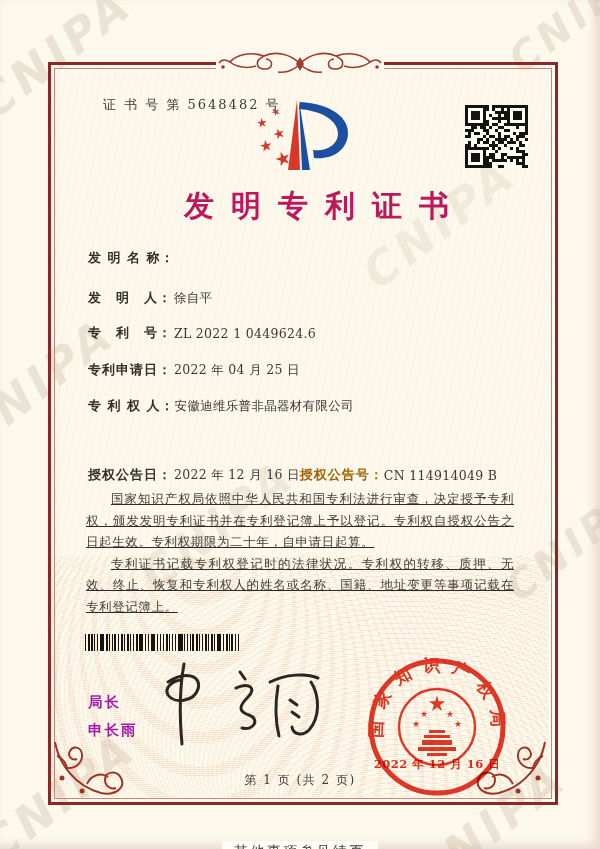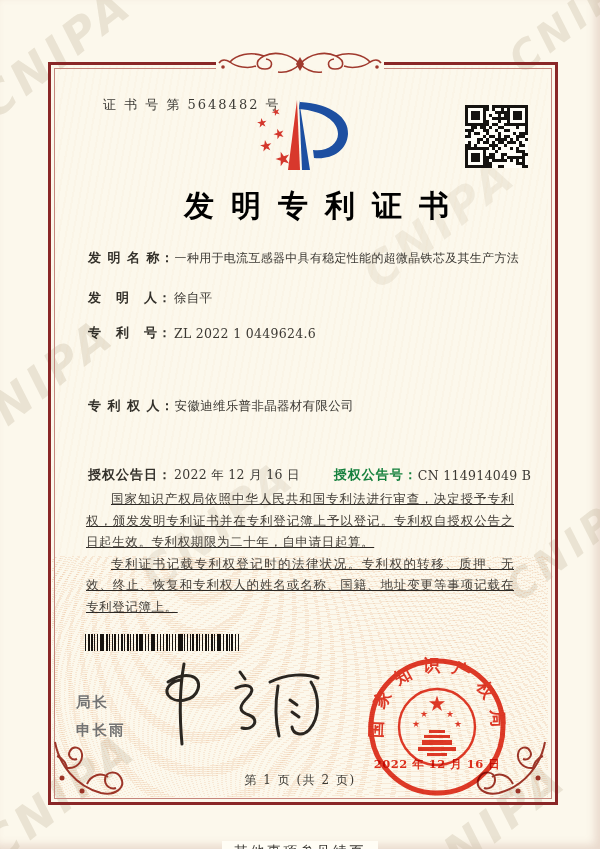--- a/index.html
+++ b/index.html
@@ -41,45 +41,45 @@
   .orn-top{position:absolute;left:190px;top:47px;width:220px;height:34px;z-index:3;}
   .flourish{position:absolute;width:84px;height:84px;z-index:3;}
   .fl-left{left:49px;top:716px;}
   .fl-right{left:467px;top:716px;}
   
   .cert-no{position:absolute;left:103px;top:96px;font-size:13px;letter-spacing:2px;color:#3c3a35;z-index:4;}
   .logo{position:absolute;left:235px;top:96px;width:130px;height:80px;z-index:4;}
   .qr{position:absolute;left:465px;top:105px;width:63px;height:63px;z-index:4;}
   .title{
     position:absolute;left:0;right:0;top:186px;text-align:center;z-index:4;
-    font-size:30px;font-weight:700;letter-spacing:17px;text-indent:17px;color:#000000;padding-left:33px;
+    font-size:30px;font-weight:700;letter-spacing:17px;text-indent:17px;color:#be185d;padding-left:33px;
   }
   
   .row{position:absolute;left:88px;right:66px;display:flex;align-items:center;z-index:4;font-size:13px;}
   .row .lbl{flex:0 0 86px;font-weight:600;color:#33302a;letter-spacing:1px;white-space:nowrap;}
   .row .val{font-size:12.5px;color:#3b3833;letter-spacing:.3px;white-space:nowrap;}
-  .row .lbl2{font-weight:600;color:#15803d;letter-spacing:1px;white-space:nowrap;margin-left:34px;}
+  .row .lbl2{font-weight:600;color:#a16207;letter-spacing:1px;white-space:nowrap;}
   
   .body-text{position:absolute;left:86px;width:428px;top:488px;z-index:4;text-decoration:underline;}
   .body-text p{
     margin:0;font-size:12.5px;line-height:21.5px;letter-spacing:.6px;
     text-indent:2em;text-align:justify;color:#45403a;
   }
   
   .barcode{
     position:absolute;left:85px;top:634px;width:156px;height:17px;z-index:4;
     background-image:
       repeating-linear-gradient(90deg,#17130f 0 1.5px,transparent 1.5px 3px),
       repeating-linear-gradient(90deg,#17130f 0 1px,transparent 1px 7.5px),
       repeating-linear-gradient(90deg,transparent 0 3px,#17130f 3px 5px,transparent 5px 13px);
   }
   
-  .signer{position:absolute;left:76px;top:688px;z-index:4;
+  .signer{position:absolute;left:88px;top:688px;z-index:4;
     font-family:"DejaVu Sans","Liberation Sans",sans-serif;
-    font-size:14.5px;font-weight:600;line-height:28px;color:#737373;letter-spacing:2px;}
+    font-size:14.5px;font-weight:600;line-height:28px;color:#a21caf;letter-spacing:2px;}
   .signature{position:absolute;left:148px;top:652px;width:178px;height:102px;z-index:4;}
   
   .seal{position:absolute;left:364px;top:654px;width:146px;height:146px;z-index:5;
     mix-blend-mode:multiply;opacity:.95;}
   .seal-arc{font-size:17px;font-weight:700;letter-spacing:11px;fill:#e0301e;}
   .seal-date{
     position:absolute;left:371px;top:757px;width:132px;text-align:center;z-index:6;
     font-size:11.5px;font-weight:700;color:#e0301e;letter-spacing:.5px;
     mix-blend-mode:multiply;white-space:nowrap;
   }
@@ -407,29 +407,32 @@
         <rect x="12" y="20" width="1" height="1"></rect>
         <rect x="19" y="20" width="1" height="1"></rect>
         <rect x="20" y="20" width="1" height="1"></rect>
       </g>
   </svg>
 
   <div class="title">发明专利证书</div>
 
   <div class="row" style="top:249px">
     <span class="lbl">发 明 名 称：</span>
-    <span class="val" style="font-size:12px">一种用于电流互感器中具有稳定性能的超微晶铁芯及其生产方法</span>
   </div>
   <div class="row" style="top:289px">
     <span class="lbl">发　明　人：</span>
     <span class="val">徐自平</span>
   </div>
   <div class="row" style="top:324px">
     <span class="lbl">专　利　号：</span>
     <span class="val">ZL 2022 1 0449624.6</span>
+  </div>
+  <div class="row" style="top:361px">
+    <span class="lbl">专利申请日：</span>
+    <span class="val">2022 年 04 月 25 日</span>
   </div>
   <div class="row" style="top:397px">
     <span class="lbl">专 利 权 人：</span>
     <span class="val">安徽迪维乐普非晶器材有限公司</span>
   </div>
   <div class="row" style="top:466px">
     <span class="lbl">授权公告日：</span>
     <span class="val">2022 年 12 月 16 日</span>
     <span class="lbl2">授权公告号：</span>
     <span class="val">CN 114914049 B</span>

